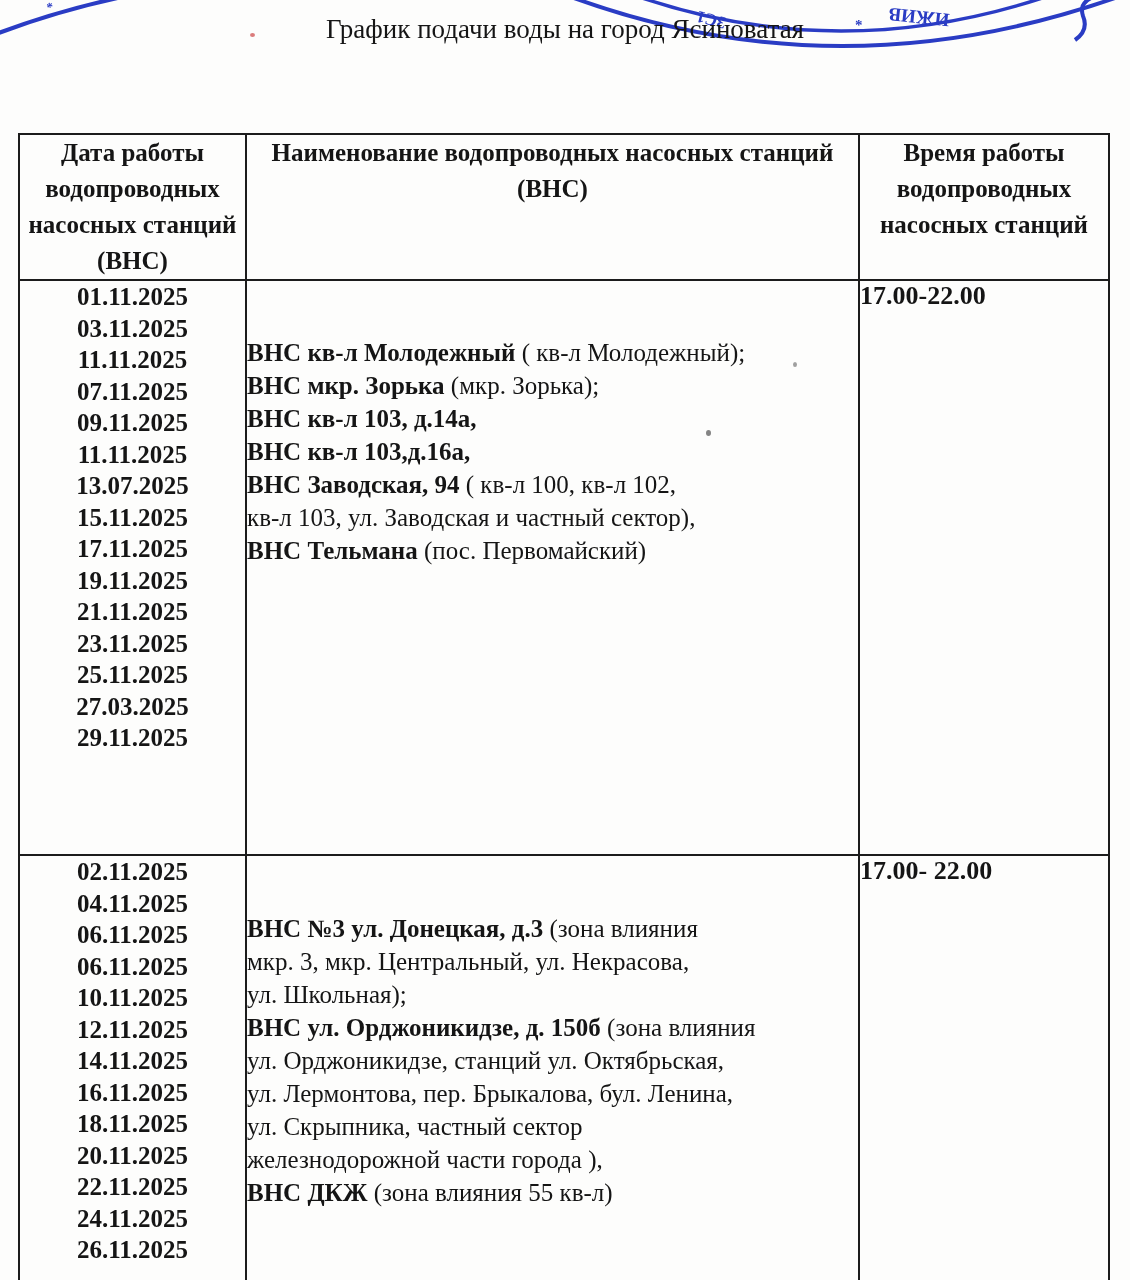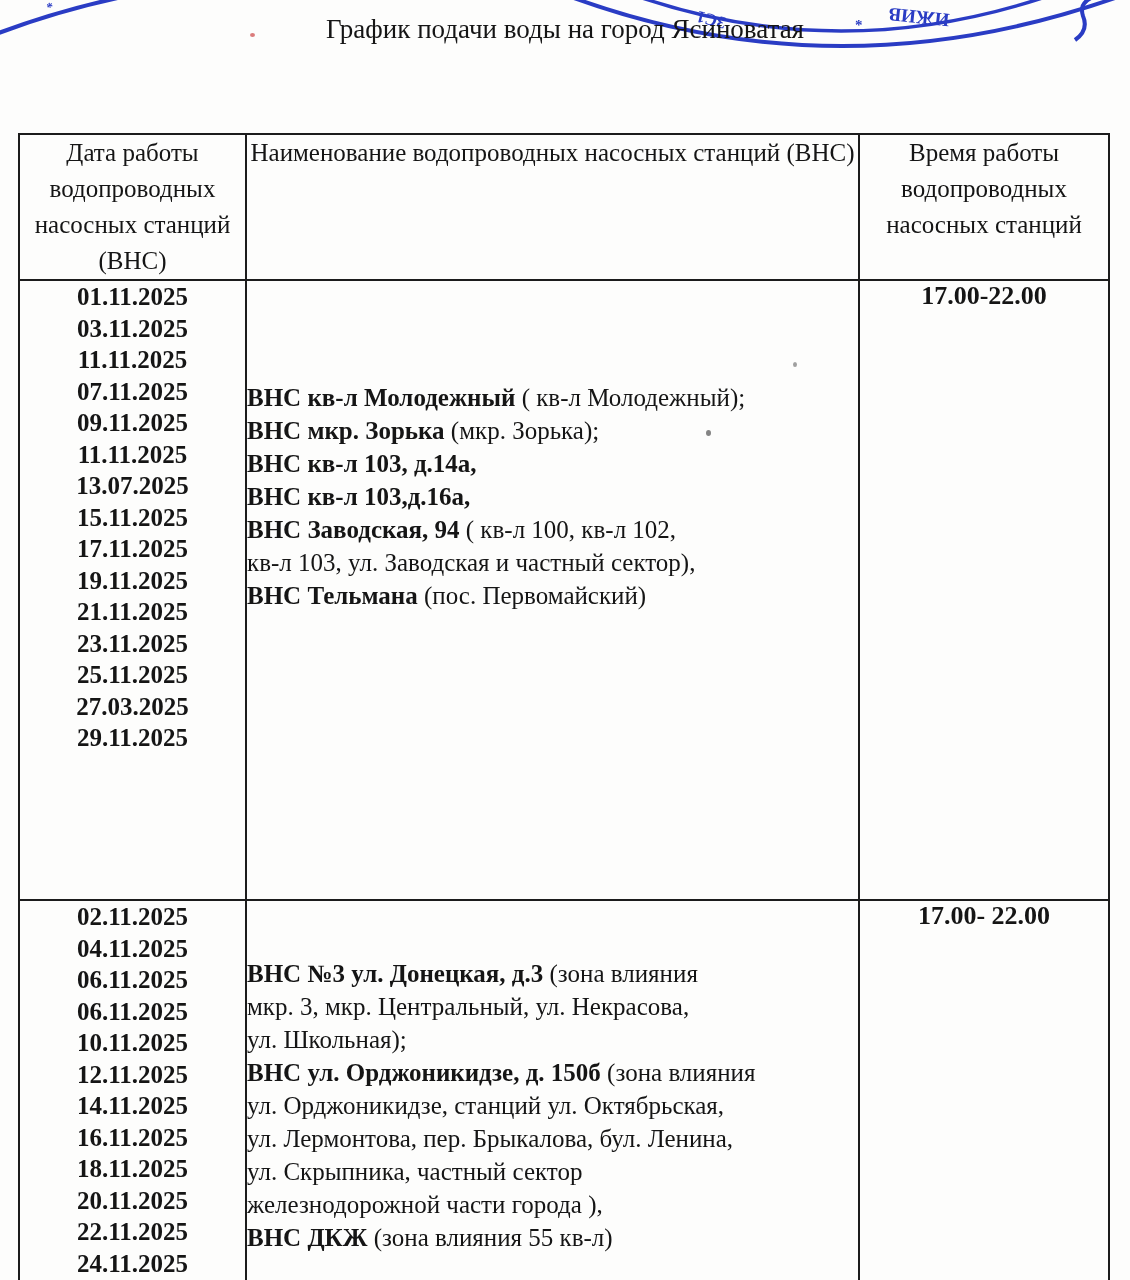--- a/index.html
+++ b/index.html
@@ -22,35 +22,35 @@
     position:absolute;left:18px;top:133px;
     border-collapse:collapse;table-layout:fixed;
     width:1090px;
   }
   table.sched td{
     border:2px solid #1c1c1c;
     padding:0;vertical-align:top;background:transparent;
   }
   table.sched{border:1px solid #1c1c1c;}
   td.hdr{
-    text-align:center;font-weight:normal;font-size:25px;line-height:36px;
+    text-align:center;font-weight:bold;font-size:25px;line-height:36px;
     padding:8px 6px 6px 6px;height:118px;
   }
   td.dates{
     text-align:center;font-weight:bold;font-size:25px;line-height:31.5px;
     padding-top:6px;
     margin-top:27px;
   }
   td.names{
     font-size:25px;line-height:33px;padding-left:18px;padding-right:6px;
   }
-  td.names.r1{padding-top:100px;margin-top:40px;}
+  td.names.r1{padding-top:55px;margin-top:40px;}
   td.names.r2{padding-top:56px;}
   td.time{
-    text-align:center;font-weight:bold;font-size:26px;
+    text-align:left;font-weight:bold;font-size:26px;
     padding-top:230px;
   }
   tr.row1 td{height:518px;}
   tr.row2 td{height:480px;}
   .nline{white-space:nowrap;}
   .nline .b{font-weight:bold;}
   
   .speck{position:absolute;border-radius:50%;}
 </style>
 </head>

